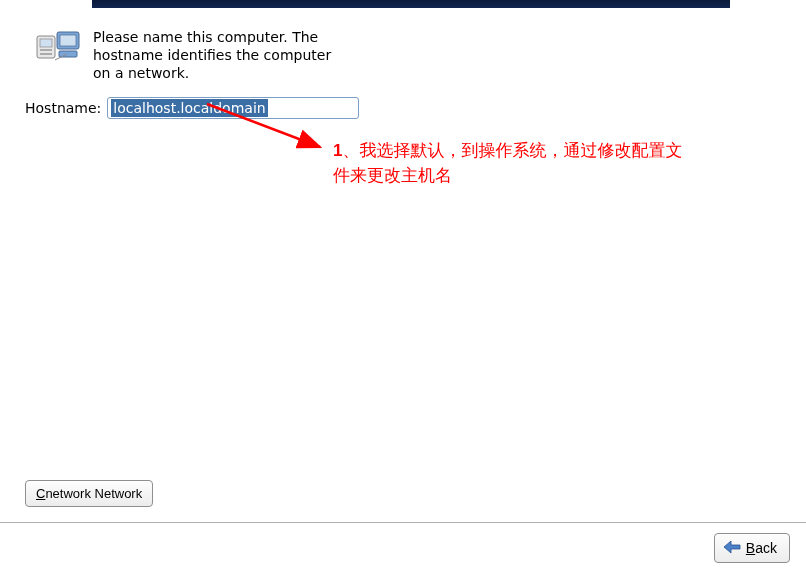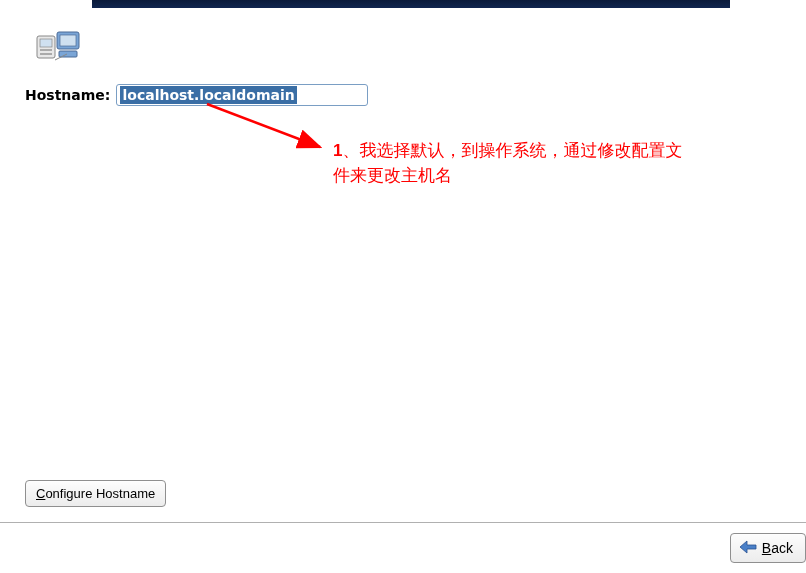--- a/index.html
+++ b/index.html
@@ -46,21 +46,20 @@
       font-size: 14px;
       line-height: 1.3;
       color: #000;
       max-width: 260px;
     }
     .hostname-row {
       display: flex;
       align-items: center;
       gap: 6px;
       margin-left: -10px;
-      font-weight: bold;
     }
     .hostname-label {
       font-size: 14px;
       color: #000;
     }
     .hostname-input-sel {
       background: #3a6ea5;
       color: #ffffff;
       padding: 0 2px;
       display: inline-block;
@@ -118,21 +117,21 @@
       position: absolute;
       bottom: 0;
       left: 0;
       right: 0;
       height: 51px;
       border-top: 1px solid #b0b0b0;
       background: #ffffff;
       display: flex;
       justify-content: flex-end;
       align-items: center;
-      padding-right: 0;
+      padding-right: 16px;
       gap: 10px;
     }
     .nav-btn {
       height: 30px;
       min-width: 76px;
       padding: 0 12px 0 8px;
       background: linear-gradient(to bottom, #fdfdfd, #ececec);
       border: 1px solid #8f8f8f;
       border-radius: 4px;
       font-size: 14px;
@@ -162,20 +161,21 @@
         <rect x="2" y="6" width="18" height="22" rx="2" fill="#e8e8e8" stroke="#888" stroke-width="1"></rect>
         <rect x="5" y="9" width="12" height="8" fill="#cfe0f0" stroke="#888" stroke-width="0.7"></rect>
         <rect x="5" y="19" width="12" height="2" fill="#aaa"></rect>
         <rect x="5" y="23" width="12" height="2" fill="#aaa"></rect>
         <rect x="22" y="2" width="22" height="17" rx="2" fill="#7aa5d6" stroke="#4a6a96" stroke-width="1"></rect>
         <rect x="25" y="5" width="16" height="11" fill="#cfe0f0" stroke="#4a6a96" stroke-width="0.7"></rect>
         <rect x="24" y="21" width="18" height="6" rx="1" fill="#7aa5d6" stroke="#4a6a96" stroke-width="1"></rect>
         <line x1="20" y1="30" x2="32" y2="24" stroke="#888" stroke-width="1"></line>
       </svg>
     </span>
+    <div class="prompt-text">Please name this computer.  The hostname identifies the computer on a network.</div>
   </div>
 
   <div class="hostname-row">
     <span class="hostname-label">Hostname:</span>
     <div class="input-container">
       <span class="hostname-input-sel">localhost.localdomain</span>
     </div>
   </div>
 </div>
 
@@ -186,21 +186,21 @@
     </marker>
   </defs>
   <line x1="2" y1="2" x2="115" y2="45" stroke="#ff0000" stroke-width="2.5" marker-end="url(#arrowhead)"></line>
 </svg>
 
 <div class="annotation-text">
   <span class="num">1</span><span>、我选择默认，到操作系统，通过修改配置文件来更改主机名</span>
 </div>
 
 <button class="configure-btn">
-  <span><span class="underline">C</span><span>onfigure Hostname</span></span>
+  <span><span class="underline">C</span><span>network Network</span></span>
 </button>
 
 <div class="footer-bar">
   <button class="nav-btn">
     <span>
       <svg viewBox="0 0 18 14">
         <polygon points="8,1 1,7 8,13 8,9 17,9 17,5 8,5" fill="#4a80c8" stroke="#2a5090" stroke-width="0.8"></polygon>
       </svg>
     </span>
     <span><span class="underline">B</span><span>ack</span></span>

